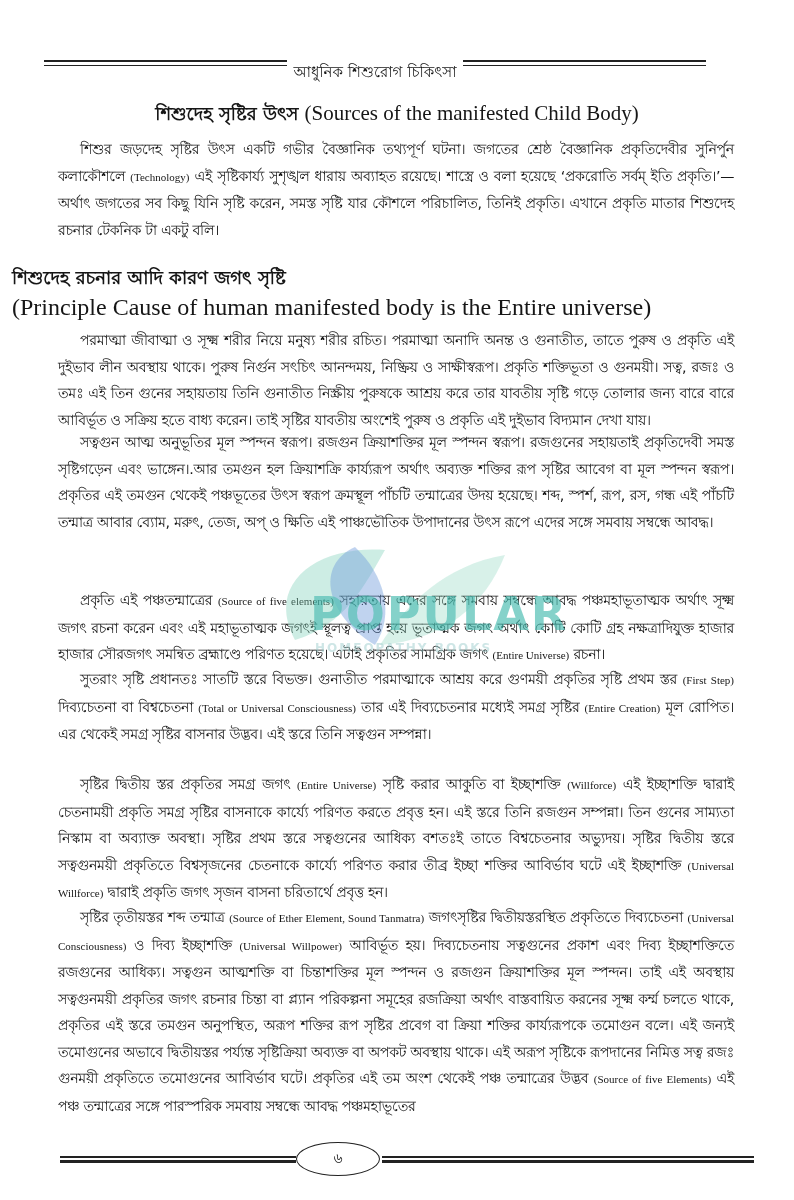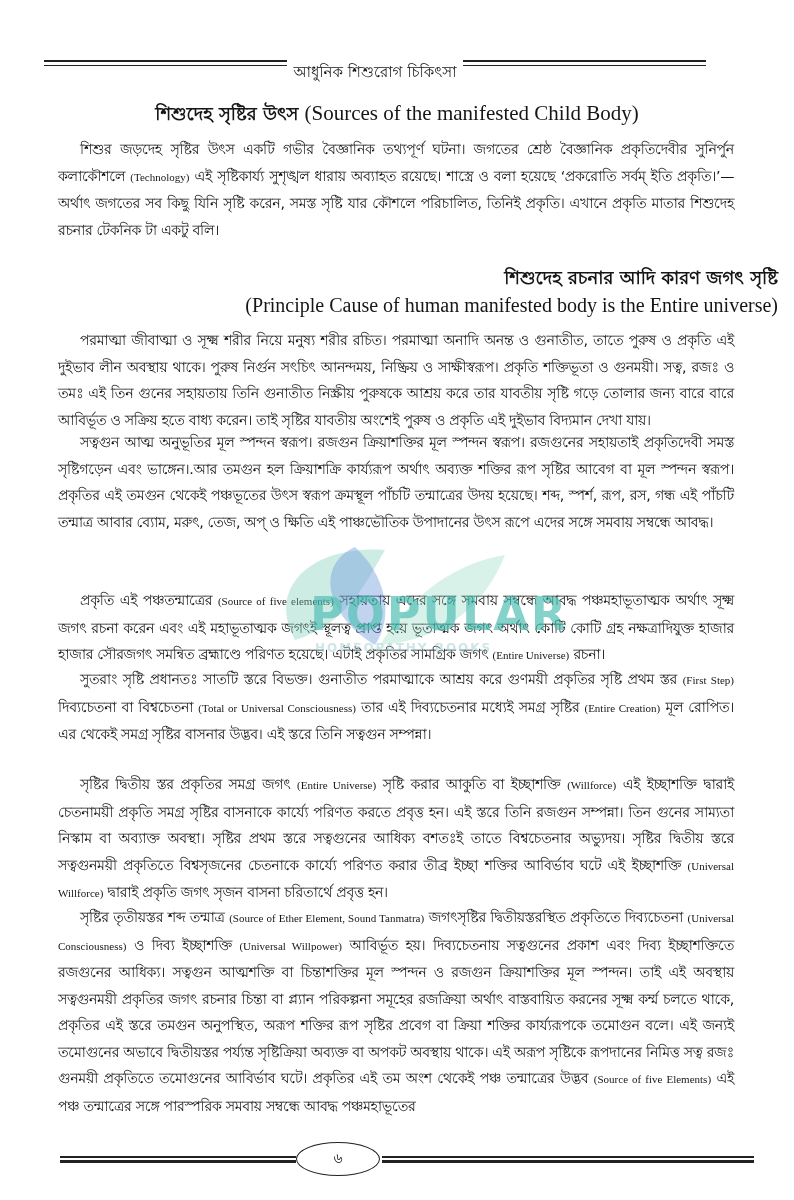--- a/index.html
+++ b/index.html
@@ -13,23 +13,23 @@
   .rule-group { flex: 1; display: flex; flex-direction: column; gap: 3px; }
   .rule-group .l1 { height: 2px; background: #222; }
   .rule-group .l2 { height: 1px; background: #222; }
   .running-header .title { padding: 0 6px; font-size: 15px; white-space: nowrap;
                            font-family: "DejaVu Sans", sans-serif; }
 
   
   .h1 { position: absolute; left: 0; width: 794px; top: 100px; text-align: center;
         font-size: 19px; }
   .h1 .bn { font-family: "DejaVu Sans", sans-serif; font-weight: bold; font-size: 18px; }
-  .h2 { position: absolute; left: 0; width: 778px; text-align: right; }
+  .h2 { position: absolute; left: 12px; width: 778px; text-align: left; }
   .h2.bn { top: 264px; font-family: "DejaVu Sans", sans-serif; font-weight: bold; font-size: 18px; }
-  .h2.en { top: 294px; font-size: 20px; font-family: "Liberation Serif", serif; }
+  .h2.en { top: 294px; font-size: 24px; font-family: "Liberation Serif", serif; }
 
   
   .para { position: absolute; left: 58px; width: 676px; font-size: 14.2px; line-height: 26.5px;
           text-align: justify; text-indent: 22px; font-family: "DejaVu Sans", sans-serif;
           letter-spacing: -0.35px; }
   .para .en { font-family: "Liberation Serif", serif; font-size: 11px; letter-spacing: 0; }
 
   
   .watermark { position: absolute; left: 255px; top: 545px; width: 300px; height: 130px;
                pointer-events: none; opacity: 0.85; }

